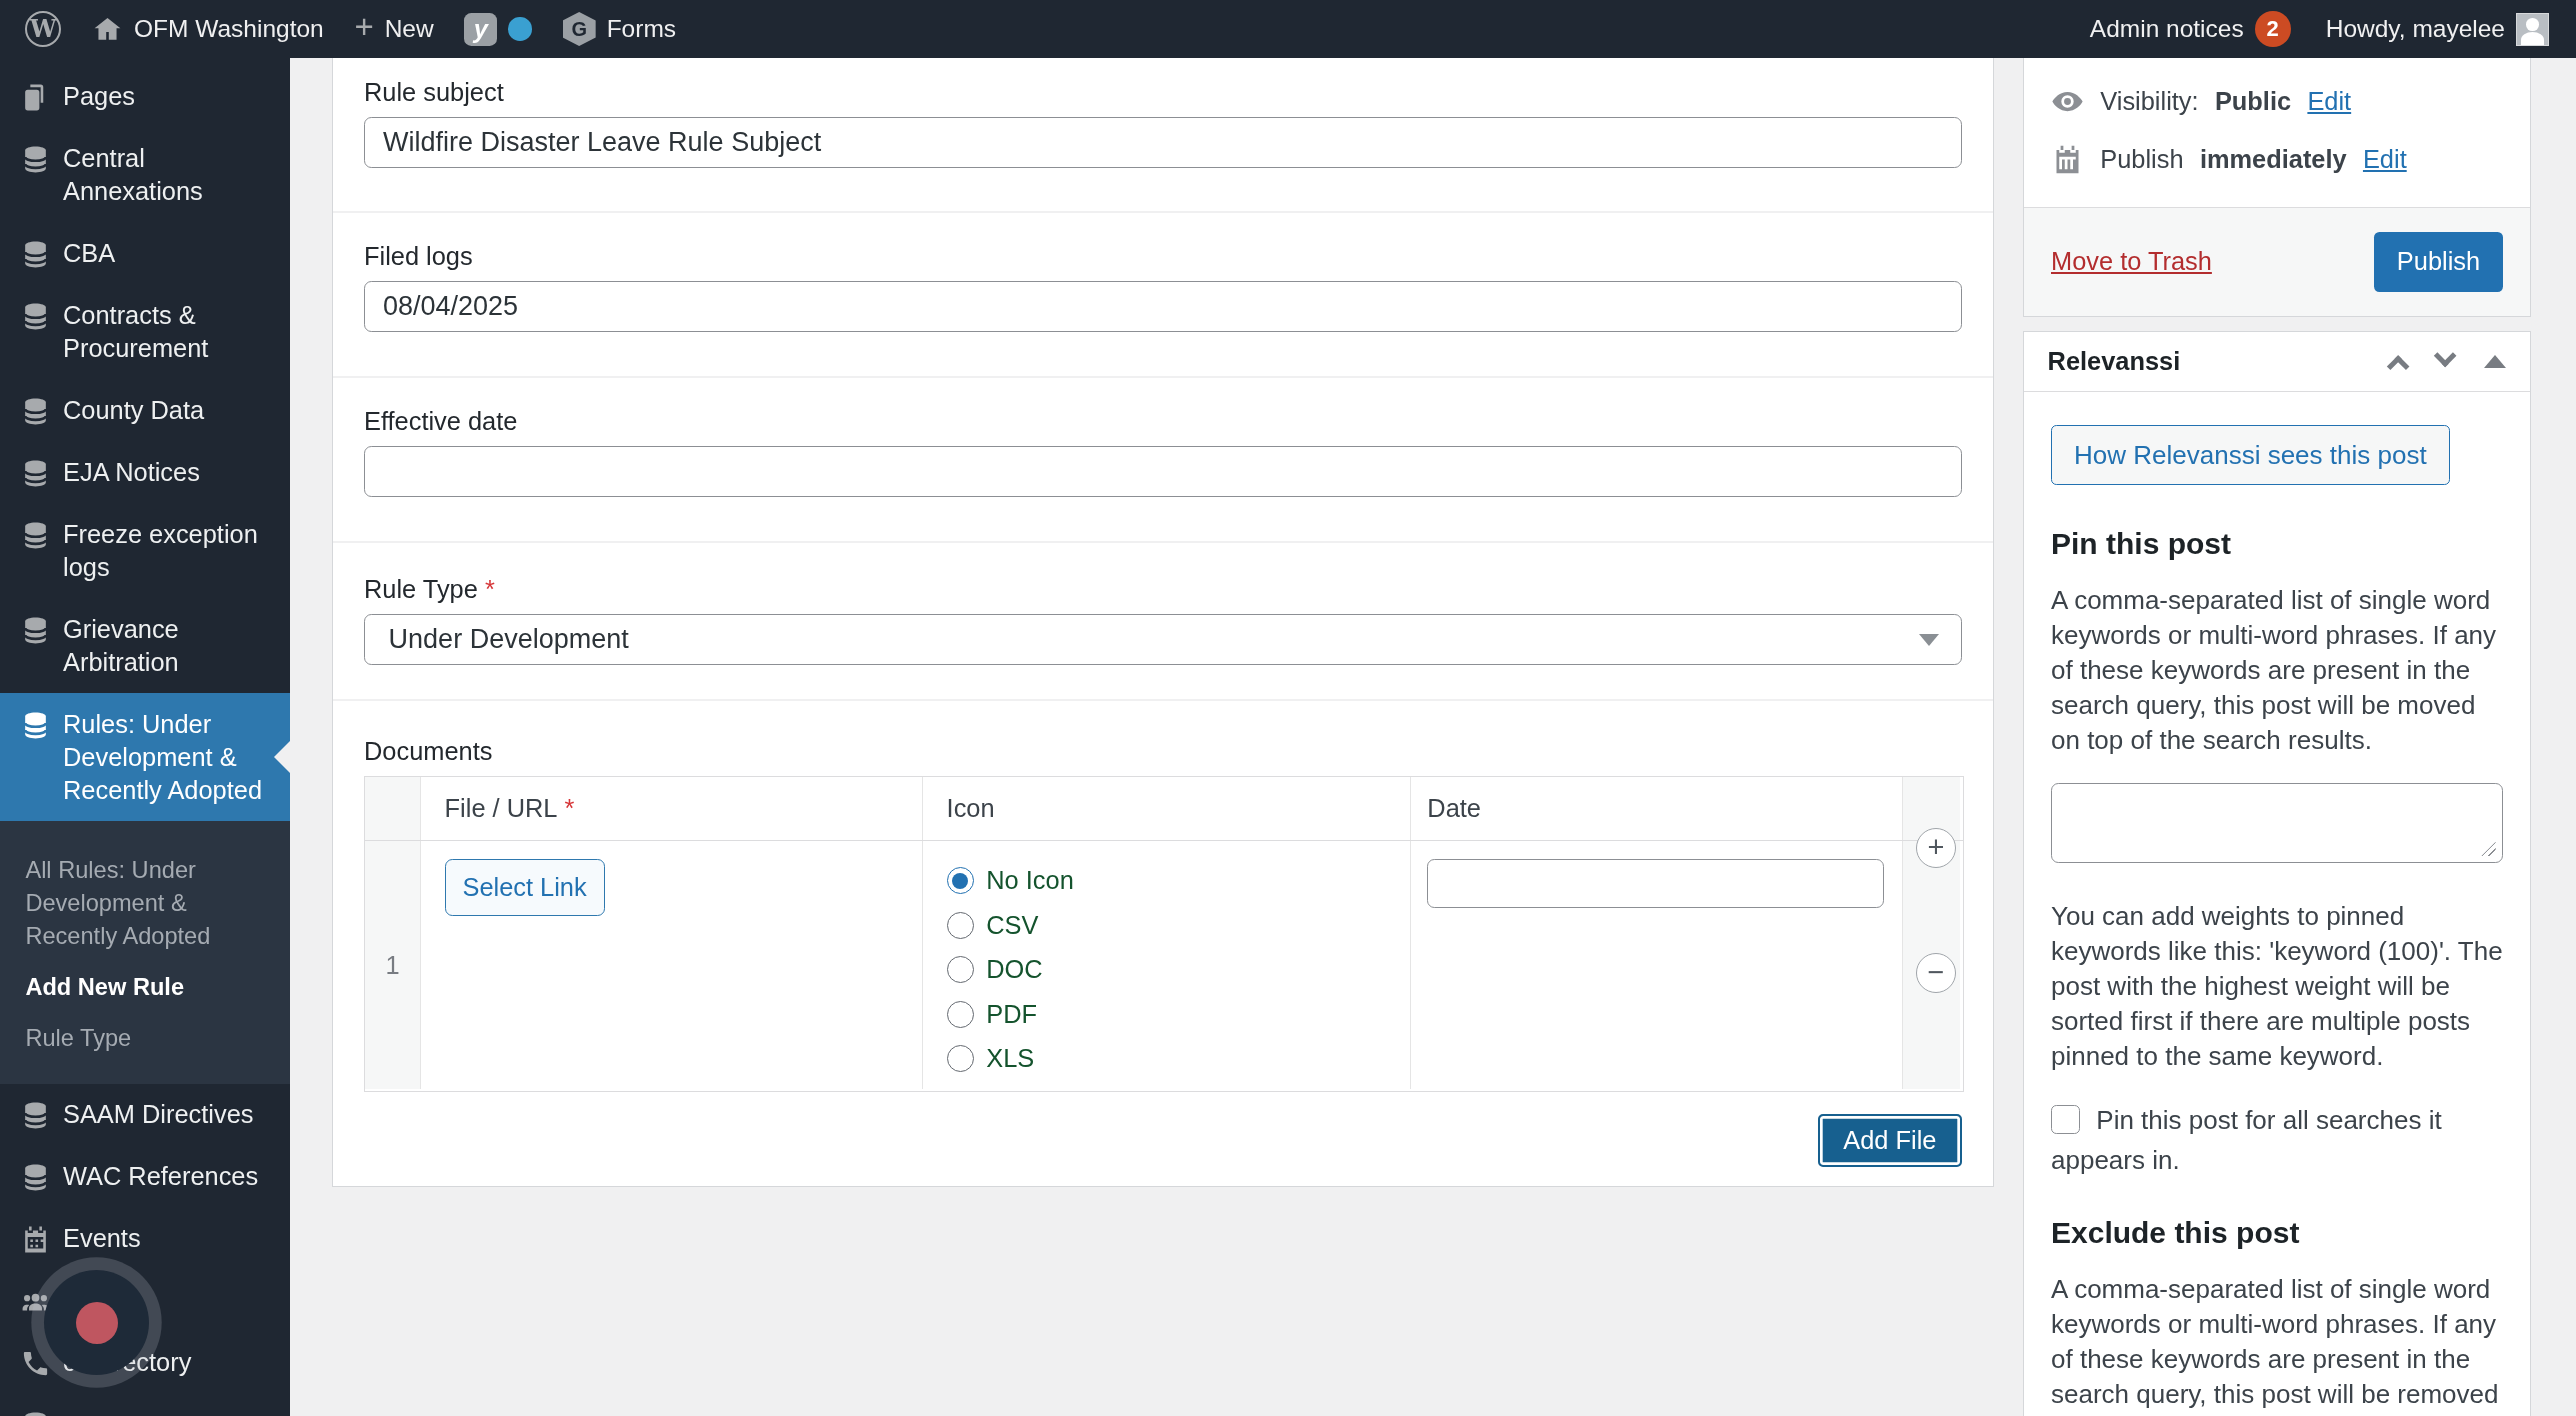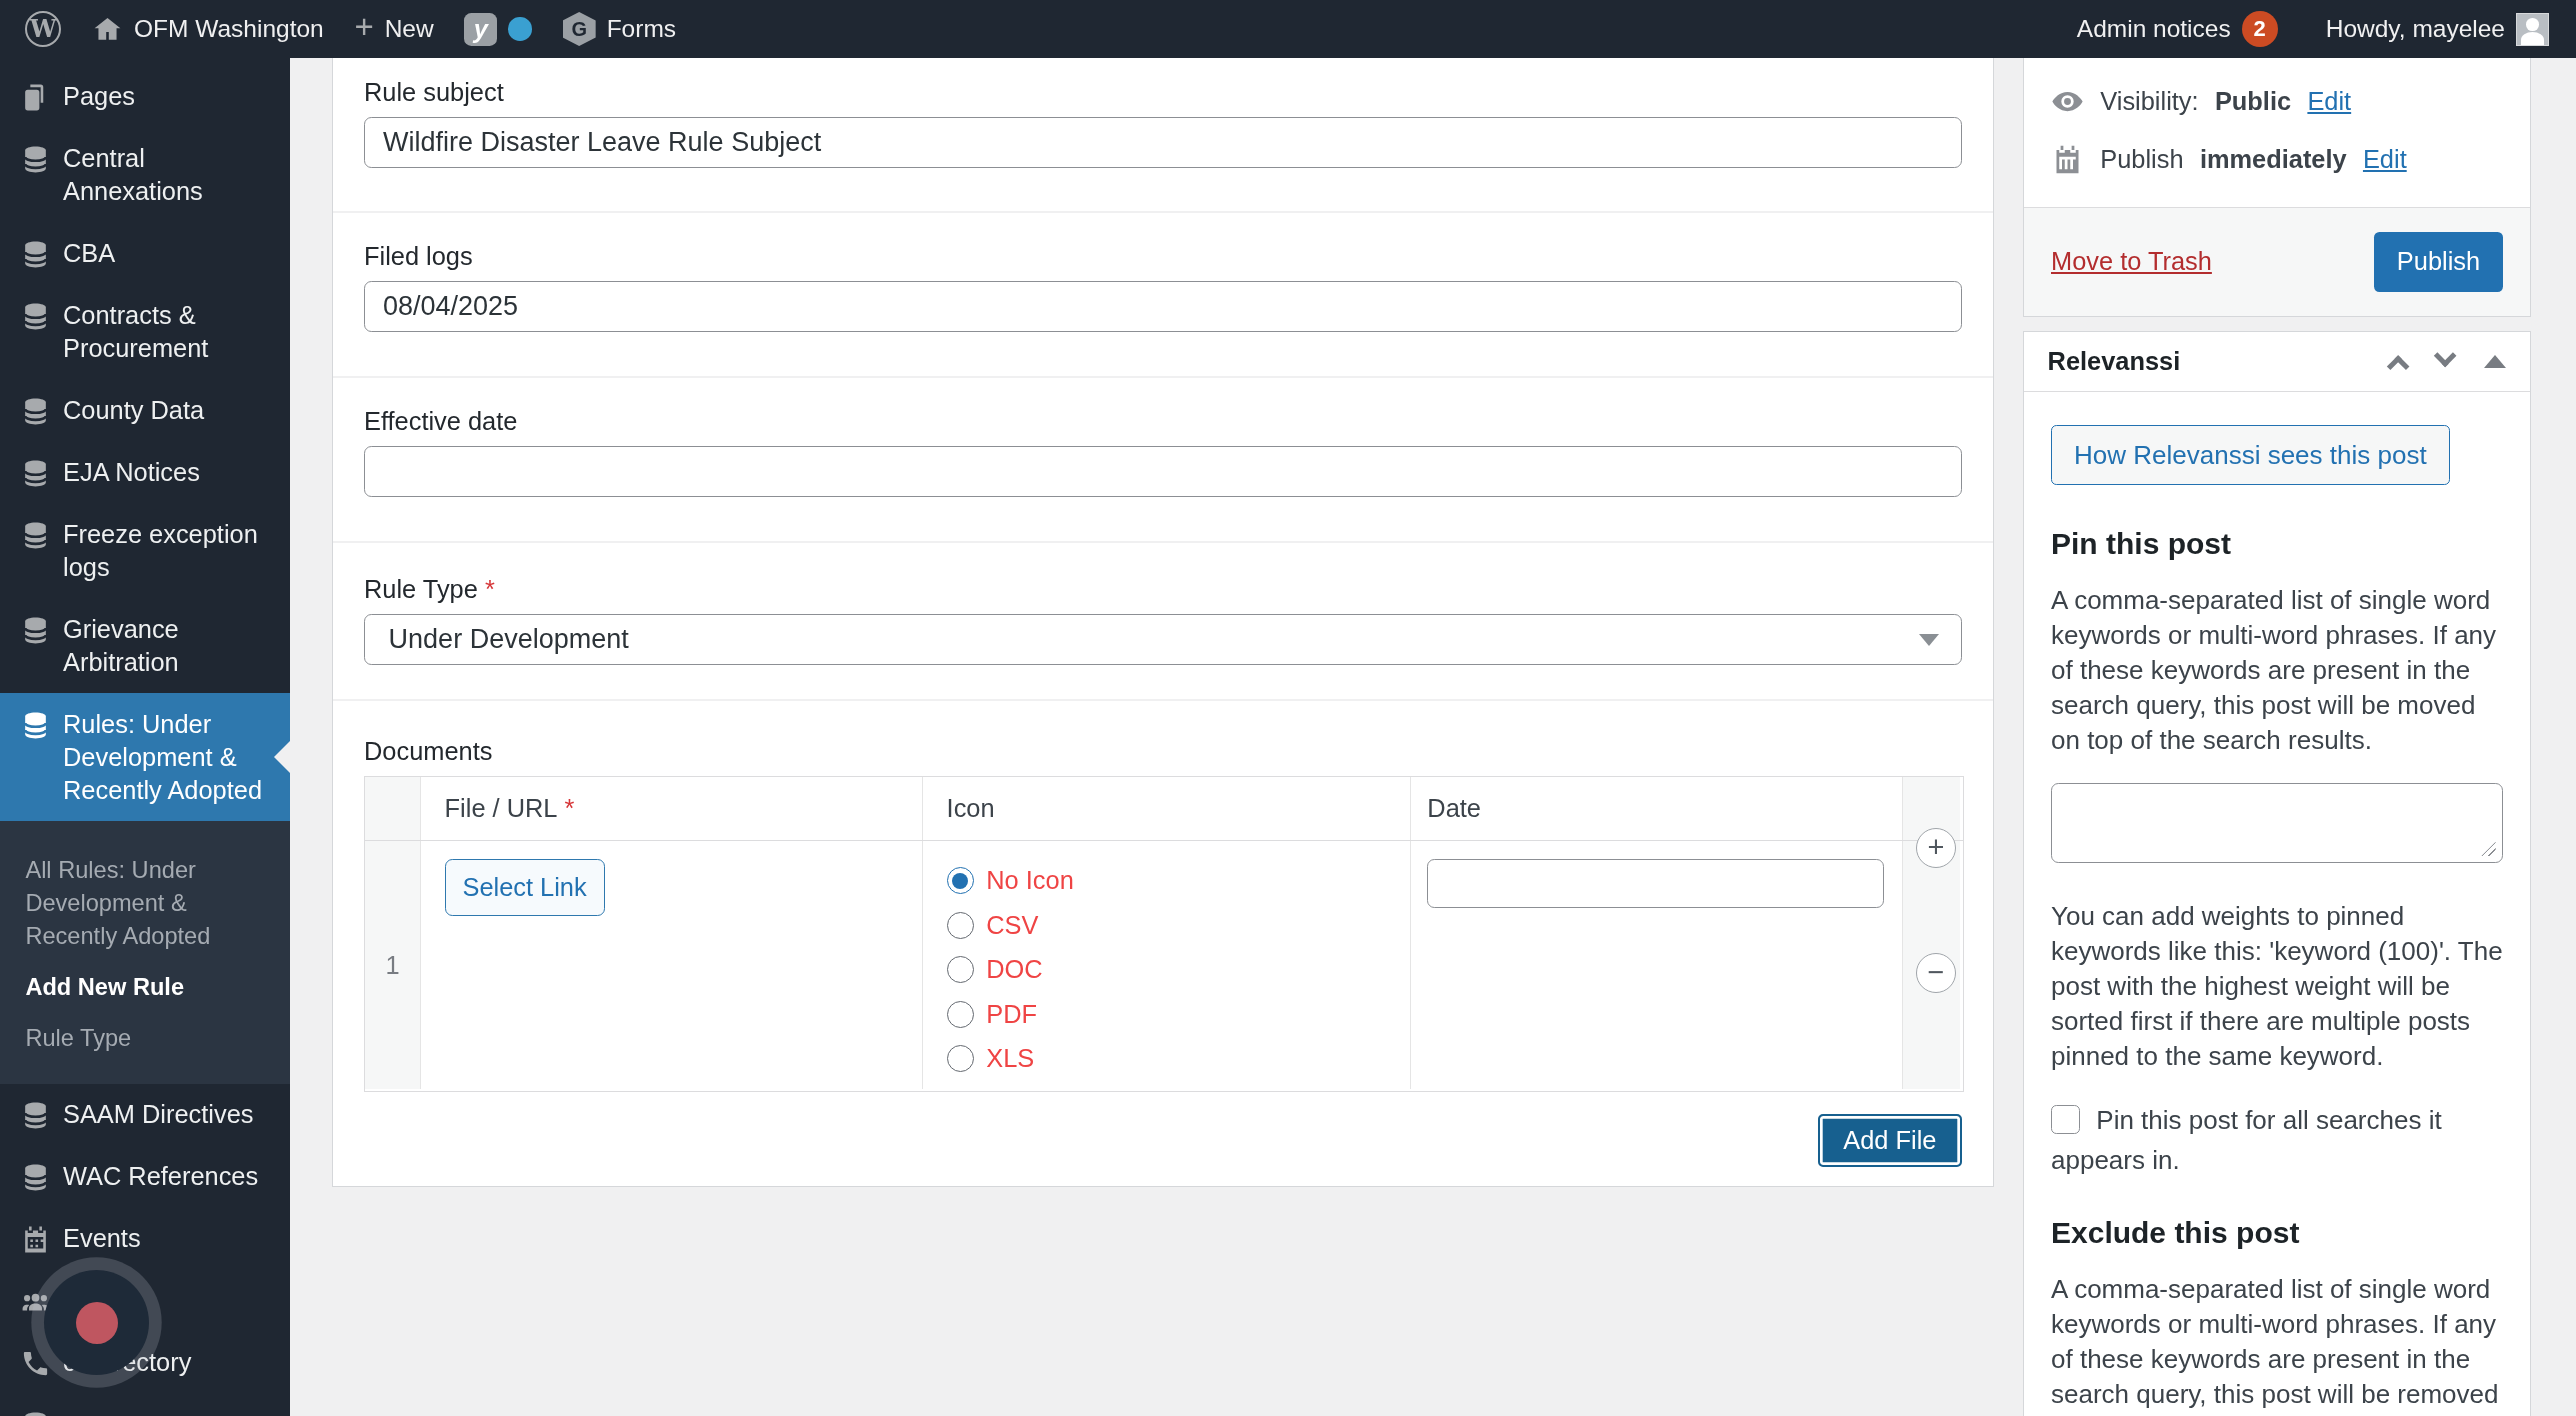--- a/index.html
+++ b/index.html
@@ -11,21 +11,21 @@
     position:relative;
   }
 
   
   .adminbar{
     position:absolute; left:0; top:0; width:2576px; height:58px;
     background:#1f2732; color:#f0f0f1; z-index:50;
     display:flex; align-items:center; font-size:24.5px;
   }
   .ab-left{ display:flex; align-items:center; gap:12.7px; padding-left:16.3px; }
-  .ab-right{ margin-left:auto; display:flex; align-items:center; gap:30px; padding-right:18px; }
+  .ab-right{ margin-left:auto; display:flex; align-items:center; gap:17px; padding-right:18px; }
   .ab-item{ display:flex; align-items:center; gap:11px; padding:0 9px; height:58px; cursor:pointer; }
   .wplogo{ width:36px; height:36px; border:2.7px solid #a7aaad; border-radius:50%; color:#a7aaad;
     display:flex; align-items:center; justify-content:center; font-family:"DejaVu Serif", serif;
     font-size:23.6px; font-weight:bold; }
   .ab-ic{ width:31px; height:31px; display:inline-flex; align-items:center; justify-content:center; }
   .ab-ic svg{ width:31px; height:31px; fill:#a7aaad; }
   .plus{ font-size:33px; color:#a7aaad; line-height:0; margin-top:-3.6px; }
   .yoast{ width:33px; height:33px; background:#9ba0a5; border-radius:7.3px; color:#fff;
     display:flex; align-items:center; justify-content:center; font-size:25.4px; font-style:italic; font-weight:bold; }
   .bluedot{ width:23.6px; height:23.6px; border-radius:50%; background:#3aa0d1; }
@@ -90,21 +90,21 @@
   .c-date{ width:492px; border-right:1.8px solid #e5e5e5; padding-left:16.3px; }
   .c-act{ width:57px; background:#f6f7f7; }
   .hcell{ display:flex; align-items:center; font-size:25.4px; color:#3c434a; }
   .selectlink{ margin-top:18px; width:160px; height:57px; border:1.8px solid #2e78ae; border-radius:7.3px;
     background:#f6fafd; color:#2271b1; font-size:25.4px; font-family:"Liberation Sans", sans-serif; cursor:pointer; }
   .radios{ padding-top:25.4px; display:flex; flex-direction:column; gap:15.4px; }
   .radiorow{ display:flex; align-items:center; gap:12.7px; cursor:pointer; }
   .radio{ width:27px; height:27px; border:1.8px solid #646970; border-radius:50%; background:#fff; position:relative; flex:0 0 27px; }
   .radio.checked{ border-color:#2271b1; }
   .radio.checked::after{ content:""; position:absolute; inset:4.5px; border-radius:50%; background:#2271b1; }
-  .radiolbl{ font-size:25.4px; color:#ef4444; }
+  .radiolbl{ font-size:25.4px; color:#14532d; }
   .dateinput{ margin-top:18px; width:457px; height:49px; border:1.8px solid #8c8f94; border-radius:7.3px;
     font-family:"Liberation Sans", sans-serif; font-size:25.4px; padding:0 14.5px; }
   .rowbtn{ position:absolute; width:40px; height:40px; border-radius:50%; background:#fff; border:1.8px solid #a0a5aa;
     color:#50575e; font-size:29px; line-height:36px; text-align:center; cursor:pointer; left:1551px;
     font-family:"Liberation Sans", sans-serif; }
   .rowbtn.add{ top:51px; }
   .rowbtn.remove{ top:176px; }
   .addfile-wrap{ display:flex; justify-content:flex-end; margin-top:22px; }
   .addfile{ height:53px; padding:0 23.6px; background:#17608f; color:#fff; font-size:25.4px;
     border:2.7px solid #17608f; border-radius:5px; box-shadow:inset 0 0 0 2.7px #fff;

